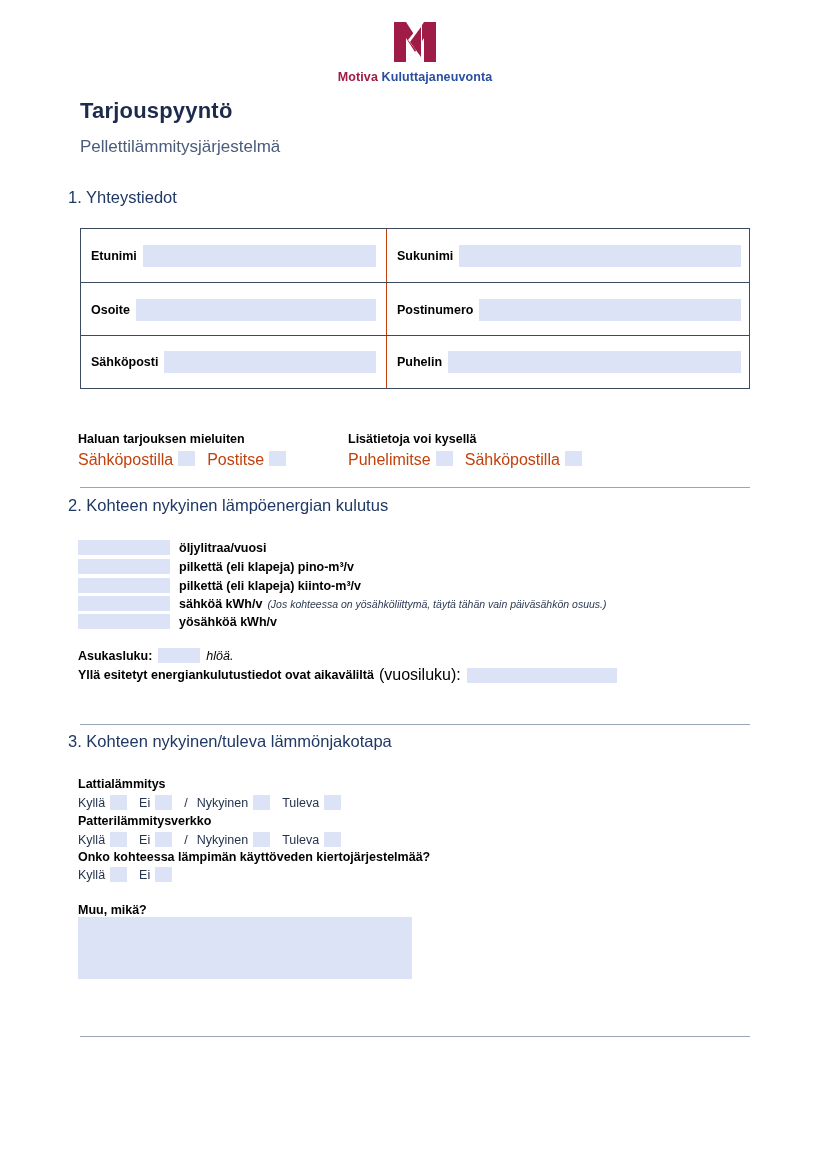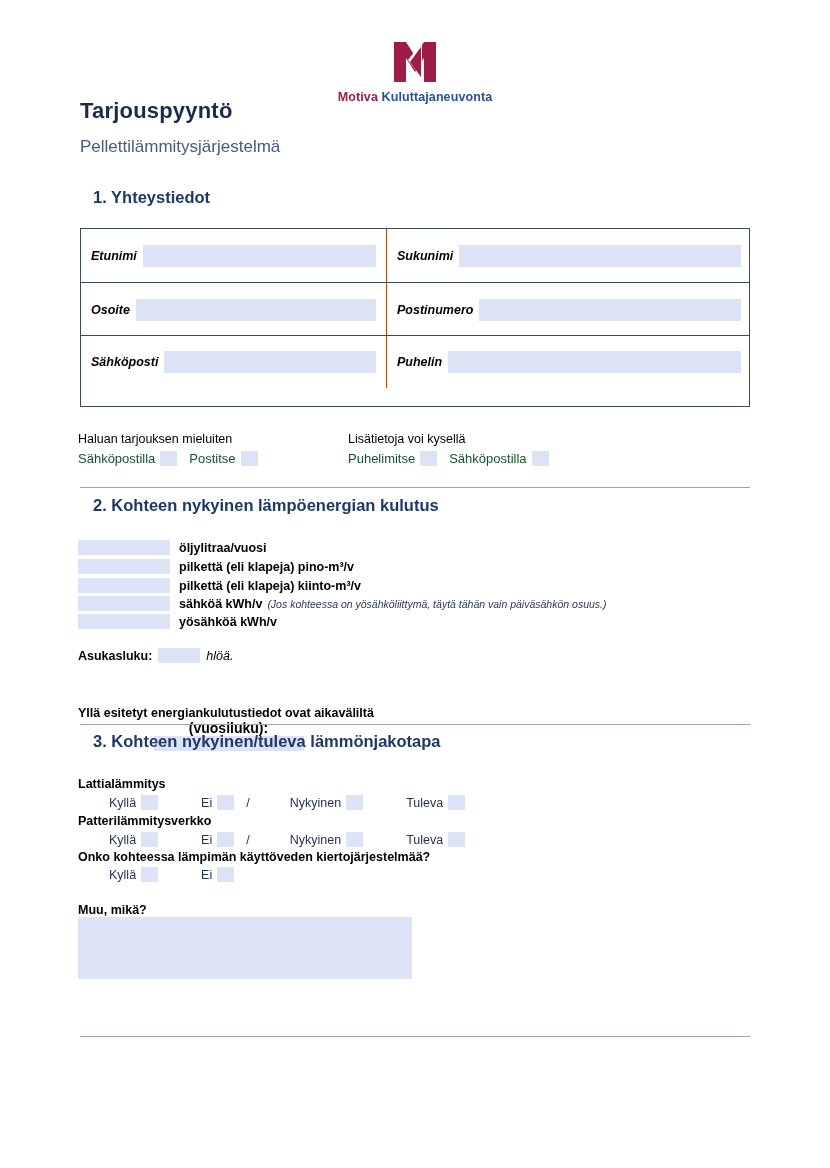--- a/index.html
+++ b/index.html
@@ -20,21 +20,21 @@
     width: 830px;
     height: 1168px;
     box-sizing: border-box;
     padding: 0 80px;
   }
 
   
   .logo-wrap {
     position: absolute;
     left: 336px;
-    top: 32px;
+    top: 12px;
     width: 158px;
     height: 74px;
   }
   .logo-box {
     position: absolute;
     left: 0;
     top: 0;
     width: 158px;
     height: 58px;
     background: #ffffff;
@@ -74,43 +74,42 @@
     position: absolute;
     left: 80px;
     top: 137px;
     font-size: 17px;
     font-weight: normal;
     color: #4b5b7a;
   }
 
   .section-title {
     position: absolute;
-    left: 93px;
+    left: 68px;
     font-size: 16.5px;
-    font-weight: bold;
+    font-weight: normal;
     color: #1f3864;
   }
   .rule {
     position: absolute;
     left: 80px;
     width: 670px;
     height: 1px;
     background: #9aa6b8;
   }
 
   
   .contact-table {
     position: absolute;
     left: 80px;
     top: 228px;
     width: 670px;
-    height: 179px;
+    height: 161px;
     border: 1px solid #3b4a5f;
     box-sizing: border-box;
-    font-style: italic;
   }
   .contact-row {
     position: absolute;
     left: 0;
     width: 100%;
     height: 54px;
     box-sizing: border-box;
   }
   .contact-row.r1 { top: 0; }
   .contact-row.r2 { top: 53px; border-top: 1px solid #3b4a5f; }
@@ -137,30 +136,30 @@
     background: #dce3f7;
     height: 22px;
     flex: 1 1 auto;
     margin-right: 10px;
   }
 
   
   .pref-head {
     position: absolute;
     font-size: 12.5px;
-    font-weight: normal;
+    font-weight: bold;
     color: #000;
   }
   .pref-line {
     position: absolute;
-    font-size: 13px;
-    color: #14532d;
+    font-size: 16px;
+    color: #c2410c;
     white-space: nowrap;
     display: flex;
-    align-items: center;
+    align-items: flex-start;
   }
   .pref-line .txt { margin-right: 5px; }
   .cbox {
     display: inline-block;
     width: 17px;
     height: 15px;
     background: #dce3f7;
     margin-right: 12px;
     vertical-align: middle;
   }
@@ -209,42 +208,42 @@
     width: 150px;
     height: 15px;
     background: #dce3f7;
     margin-left: 6px;
   }
   .inline-row .ital {
     font-style: italic;
     font-weight: normal;
   }
   .inline-row .thin {
-    font-weight: bold;
-    font-size: 14px;
+    font-weight: normal;
+    font-size: 16px;
   }
 
   
   .sub-head {
     position: absolute;
     left: 78px;
     font-size: 12.5px;
     font-weight: bold;
     color: #000;
   }
   .opt-line {
     position: absolute;
     left: 78px;
     font-size: 12.5px;
     color: #24344f;
     display: flex;
     align-items: center;
     white-space: nowrap;
   }
-  .opt-line .txt { margin-right: 5px; margin-left: 31px; }
+  .opt-line .txt { margin-right: 5px; }
   .opt-line .sep { margin: 0 9px 0 0; color: #24344f; }
 
   .textarea-box {
     position: absolute;
     left: 78px;
     top: 917px;
     width: 334px;
     height: 62px;
     background: #dce3f7;
   }
@@ -353,21 +352,21 @@
     <span class="cons-fill"></span>
     <span class="cons-label">yösähköä kWh/v</span>
   </div>
 
   <div class="inline-row" style="top:648px;">
     <span>Asukasluku:</span>
     <span class="small-fill"></span>
     <span class="ital">hlöä.</span>
   </div>
 
-  <div class="inline-row" style="top:706px;flex-direction:column;">
+  <div class="inline-row" style="top:666px;">
     <span>Yllä esitetyt energiankulutustiedot ovat aikaväliltä</span>
     <span class="thin" style="margin-left:5px;">(vuosiluku):</span>
     <span class="mid-fill"></span>
   </div>
 
   <div class="rule" style="top:724px;"></div>
   <div class="section-title" style="top:732px;">3. Kohteen nykyinen/tuleva lämmönjakotapa</div>
 
   <div class="sub-head" style="top:777px;">Lattialämmitys</div>
   <div class="opt-line" style="top:795px;">

